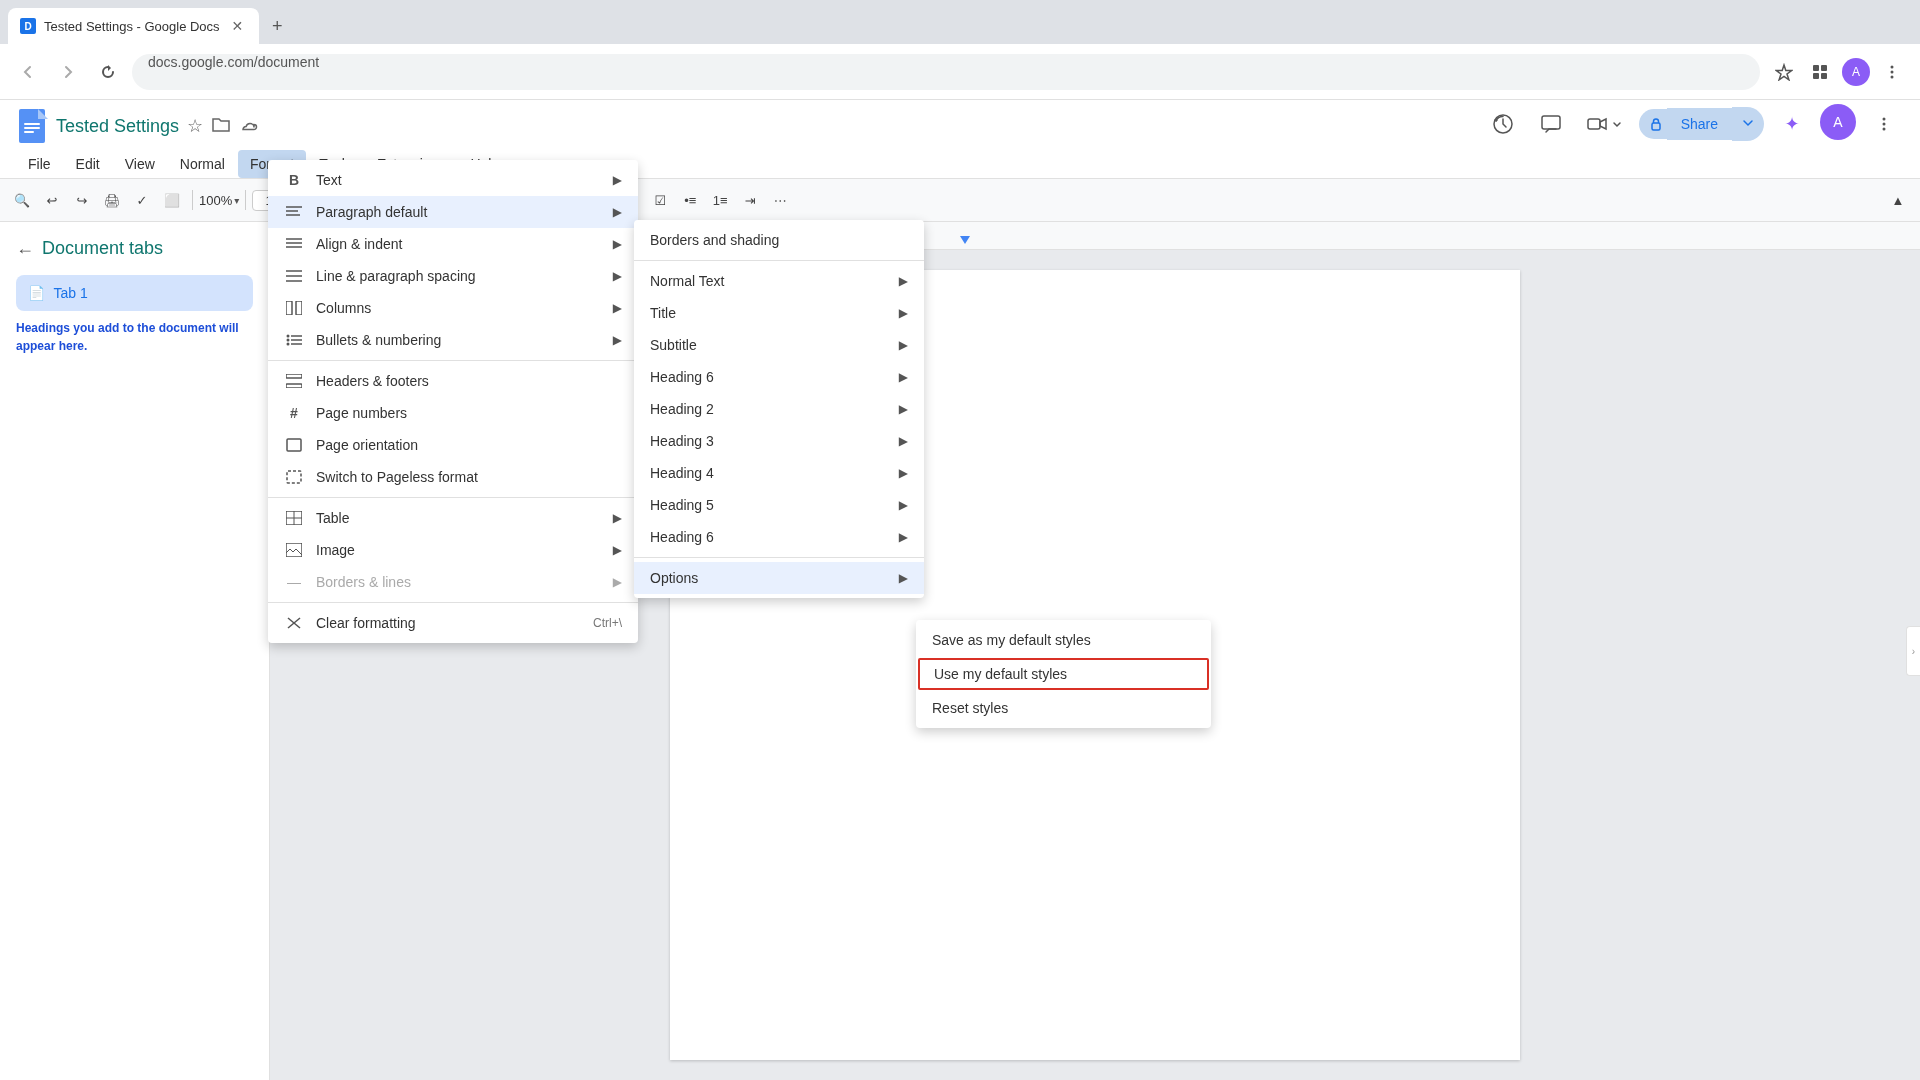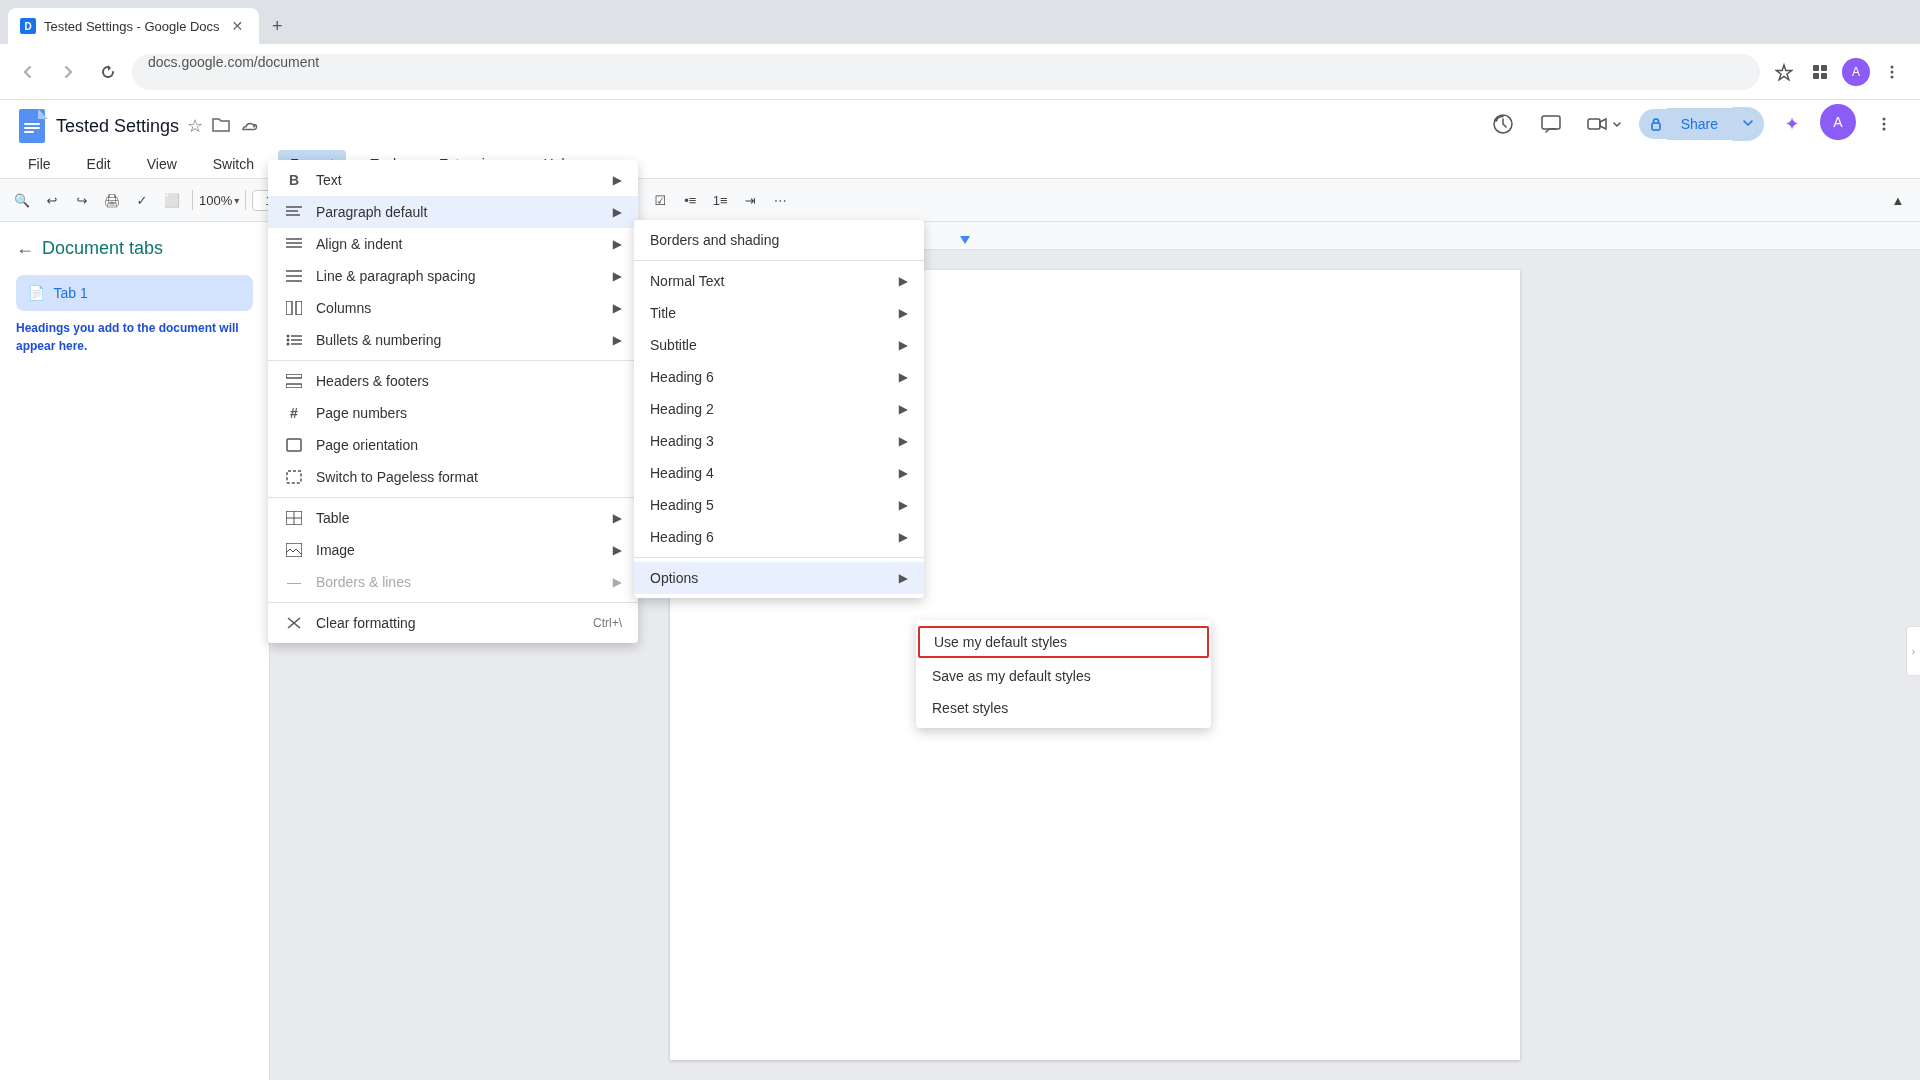--- a/index.html
+++ b/index.html
@@ -16,23 +16,23 @@
     .nav-btn { width: 32px; height: 32px; border-radius: 50%; display: flex; align-items: center; justify-content: center; cursor: pointer; color: #555; font-size: 16px; }
     .nav-btn.disabled { color: #ccc; cursor: default; }
     .address-bar { flex: 1; height: 36px; background: #f1f3f4; border-radius: 20px; display: flex; align-items: flex-start; padding: 0 16px; font-size: 14px; color: #333; }
     .nav-icons { display: flex; gap: 4px; }
     .nav-icon-btn { width: 32px; height: 32px; border-radius: 50%; display: flex; align-items: center; justify-content: center; cursor: pointer; color: #555; font-size: 16px; }
 
     
     .docs-app { background: #fff; flex: 1; display: flex; flex-direction: column; overflow: hidden; }
     .docs-title-row { display: flex; align-items: center; gap: 8px; margin-bottom: 4px; }
     .docs-logo { width: 32px; height: 40px; display: flex; align-items: center; justify-content: center; }
-    .docs-title { font-size: 18px; color: #0f172a; font-weight: 400; }
+    .docs-title { font-size: 18px; color: #0f766e; font-weight: 400; }
     .docs-title-icons { display: flex; gap: 8px; align-items: center; color: #666; font-size: 16px; }
-    .docs-menu-bar { display: flex; align-items: center; gap: 12px; }
+    .docs-menu-bar { display: flex; align-items: center; gap: 1px; }
     .menu-item { padding: 6px 12px; font-size: 14px; color: #333; cursor: pointer; border-radius: 4px; }
     .menu-item.active { background: #c2d7f0; }
     .share-btn-group { display: flex; align-items: center; }
 
     
     .docs-toolbar { background: #f8f9fa; border-top: 1px solid #e0e0e0; border-bottom: 1px solid #e0e0e0; padding: 4px 8px; display: flex; align-items: center; gap: 2px; min-height: 44px; }
     .toolbar-btn { width: 28px; height: 28px; border-radius: 4px; display: flex; align-items: center; justify-content: center; cursor: pointer; font-size: 13px; color: #444; }
     .toolbar-separator { width: 1px; height: 20px; background: #ccc; margin: 0 4px; }
     .font-size-box { display: flex; align-items: center; border: 1px solid #ccc; border-radius: 4px; background: white; padding: 2px 4px; font-size: 13px; color: #333; min-width: 40px; justify-content: center; }
 
@@ -209,21 +209,21 @@
                 <circle cx="9" cy="14" r="1.5" fill="#555"></circle>
               </svg>
           </div>
         </div>
       </div>
 
       <div class="docs-menu-bar">
         <div class="menu-item">File</div>
         <div class="menu-item">Edit</div>
         <div class="menu-item">View</div>
-        <div class="menu-item">Switch</div>
+        <div class="menu-item">Normal</div>
         <div class="menu-item active">Format</div>
         <div class="menu-item">Tools</div>
         <div class="menu-item">Extensions</div>
         <div class="menu-item">Help</div>
       </div>
     </div>
 
     <div class="docs-toolbar">
       <div class="toolbar-btn">🔍</div>
       <div class="toolbar-btn">↩</div>
@@ -478,22 +478,22 @@
     <span class="item-arrow">▶</span>
   </div>
   <div class="dropdown-separator"></div>
   <div class="dropdown-item highlighted">
     <span class="item-label">Options</span>
     <span class="item-arrow">▶</span>
   </div>
 </div>
 
 <div class="dropdown-menu" style="position:fixed; top:620px; left:916px; width:295px; z-index:300;">
+  <div class="dropdown-item">
+    <span class="item-label">Save as my default styles</span>
+  </div>
   <div class="dropdown-item" style="border:2px solid #d93025; margin:2px; border-radius:2px; padding:6px 14px;">
     <span class="item-label">Use my default styles</span>
   </div>
   <div class="dropdown-item">
-    <span class="item-label">Save as my default styles</span>
-  </div>
-  <div class="dropdown-item">
     <span class="item-label">Reset styles</span>
   </div>
 </div>
 
 </body></html>

